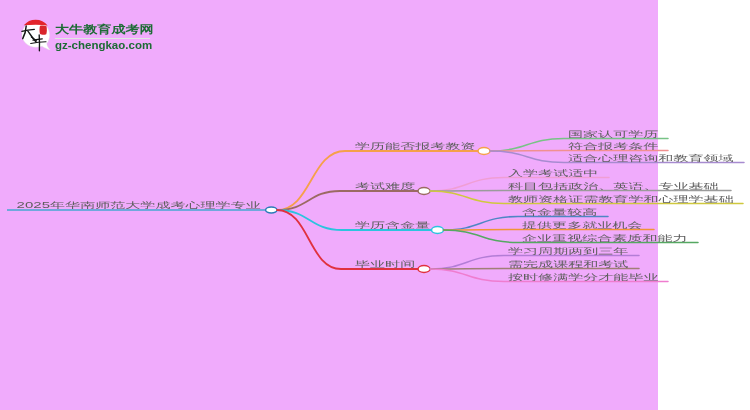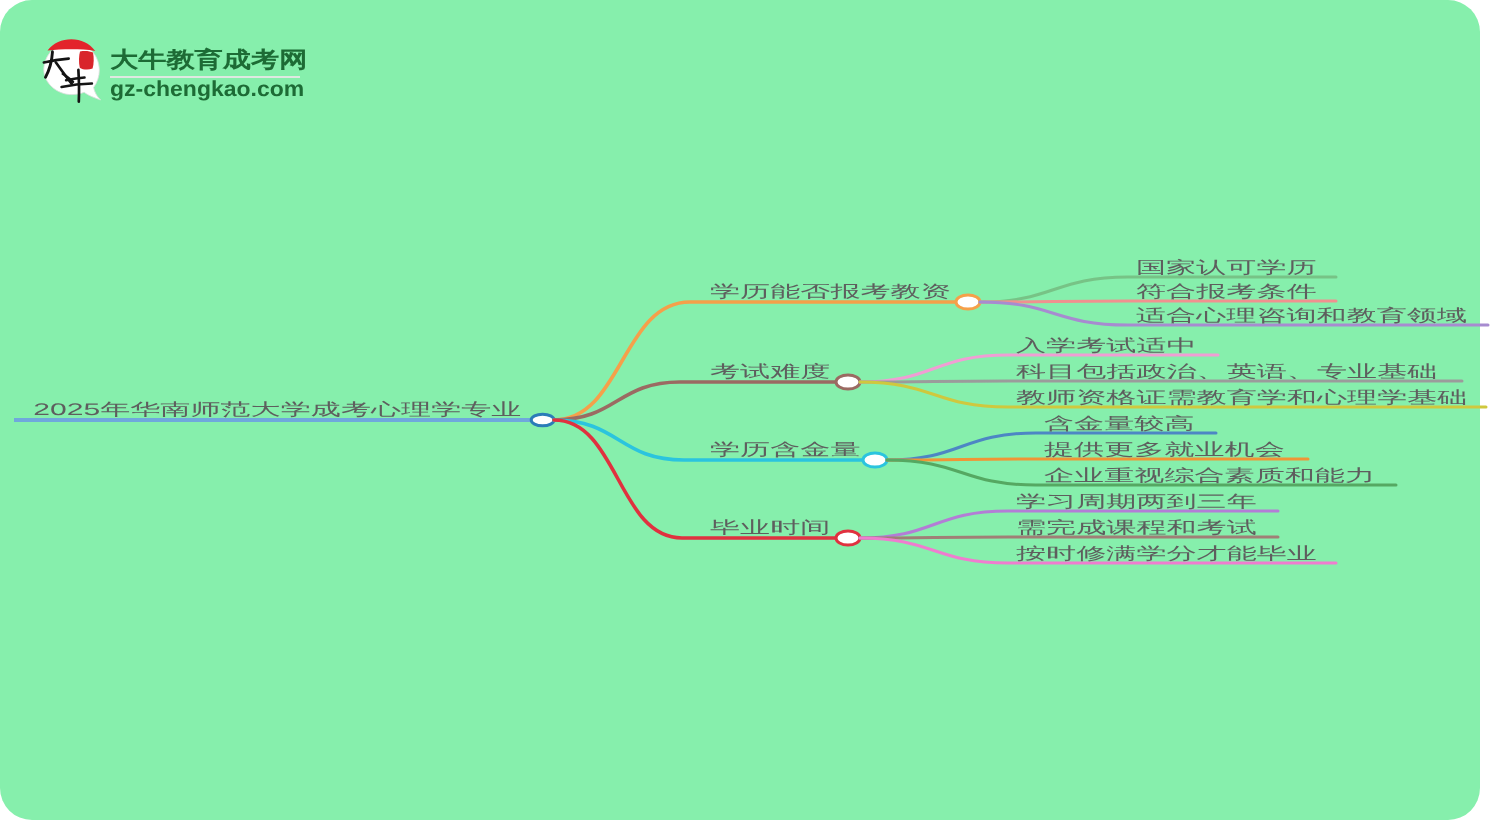--- a/index.html
+++ b/index.html
@@ -1,20 +1,20 @@
 <!DOCTYPE html>
 <html><head>
 <meta charset="utf-8">
 <title>mindmap</title>
 <style>
   html,body{margin:0;padding:0;background:#ffffff;}
   body{width:750px;height:410px;overflow:hidden;
        font-family:"Liberation Sans",sans-serif;
        -webkit-font-smoothing:antialiased;}
-  #page{position:relative;width:740px;height:410px;background:#86efac;border-radius:16px;}
+  #page{position:relative;width:658px;height:410px;background:#f0abfc;}
 
   
   #logo{position:absolute;left:0;top:0;width:250px;height:70px;}
   #logo-mark{position:absolute;left:19px;top:15px;width:34px;height:36px;overflow:visible;}
   #brand-cn{position:absolute;left:55px;top:20.7px;font-size:14.1px;line-height:14.1px;
             font-weight:700;letter-spacing:0px;white-space:nowrap;color:#1d6b35;
             transform:scaleY(0.78) translateZ(0);transform-origin:left bottom;}
   #brand-url{position:absolute;left:55px;top:40.3px;font-size:11.5px;line-height:11.5px;
              font-weight:700;letter-spacing:0px;white-space:nowrap;color:#1d6b35;
              transform:scaleY(0.94) translateZ(0);transform-origin:left bottom;}

